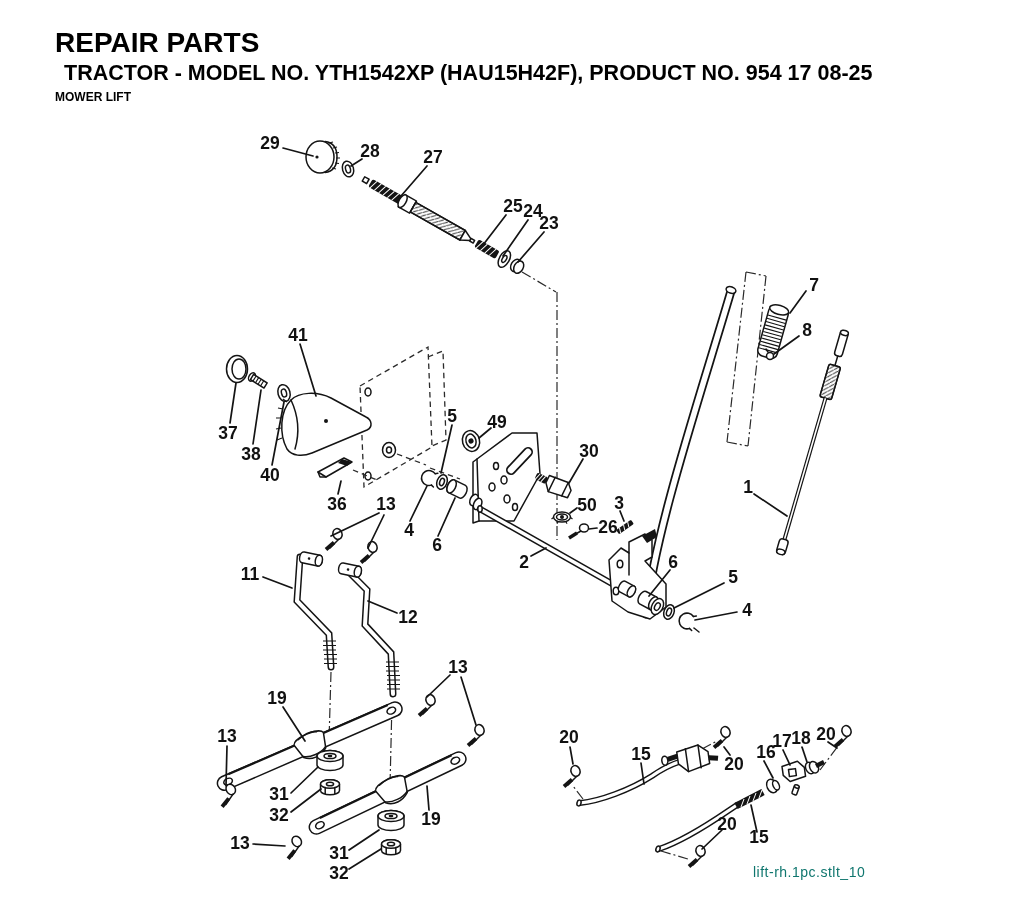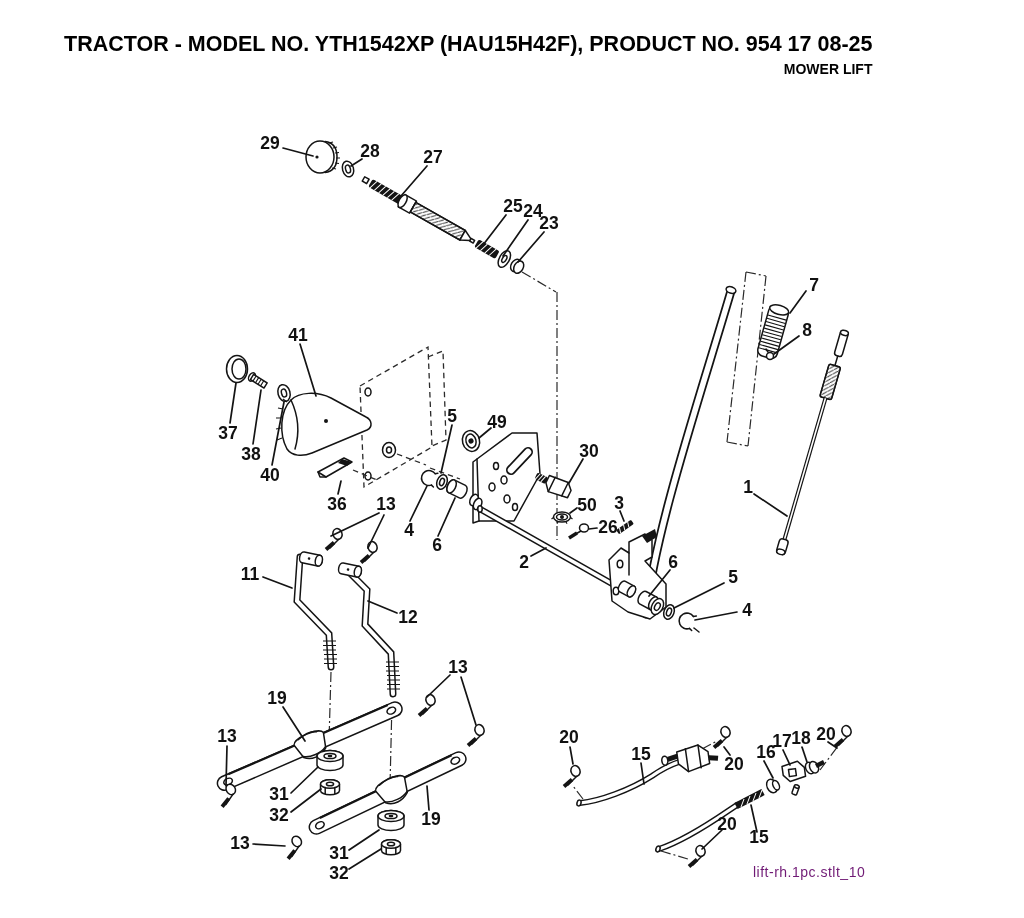--- a/index.html
+++ b/index.html
@@ -1,22 +1,22 @@
 <!DOCTYPE html>
 <html><head>
 <meta charset="utf-8">
 <style>
   html,body{margin:0;padding:0;background:#ffffff;}
   #page{position:relative;width:1024px;height:918px;background:#ffffff;overflow:hidden;
         font-family:"Liberation Sans",sans-serif;color:#000;}
   .header{position:absolute;left:55px;top:28px;}
   .title{font-size:28px;font-weight:900;letter-spacing:0px;line-height:1.05;}
   .subtitle{font-size:21.5px;font-weight:700;margin-top:4px;padding-left:9px;letter-spacing:0px;white-space:nowrap;}
-  .section{font-size:14px;font-weight:700;margin-top:4px;text-align:right;}
-  .footer{position:absolute;left:753px;top:864px;font-size:14px;color:#701a75;letter-spacing:0.5px;}
+  .section{font-size:12px;font-weight:700;margin-top:4px;}
+  .footer{position:absolute;left:753px;top:864px;font-size:14px;color:#0f766e;letter-spacing:0.5px;}
   svg{position:absolute;left:0;top:0;}
   .ln{stroke:#141414;stroke-width:1.5;fill:none;stroke-linecap:round;stroke-linejoin:round;}
   .fw{fill:#ffffff;stroke:#141414;stroke-width:1.5;stroke-linejoin:round;}
   .blk{fill:#141414;stroke:none;}
   .thr{stroke:#141414;stroke-width:1.1;fill:none;}
   .dd{stroke:#2a2a2a;stroke-width:1.2;fill:none;stroke-dasharray:10 3 2 3;}
   .dash{stroke:#2a2a2a;stroke-width:1.3;fill:none;stroke-dasharray:5.5 4;}
   .tubeo{stroke:#141414;fill:none;stroke-linecap:round;}
   .tubei{stroke:#ffffff;fill:none;stroke-linecap:round;}
   .callout-text{font-family:"Liberation Sans",sans-serif;font-size:17.5px;font-weight:700;fill:#111;}
@@ -426,19 +426,20 @@
         <line x1="828" y1="742" x2="837" y2="748" class="leader"></line>
         <text x="826" y="734" text-anchor="middle" dominant-baseline="central" class="callout-text">20</text>
         <line x1="722" y1="830" x2="702" y2="849" class="leader"></line>
         <text x="727" y="824" text-anchor="middle" dominant-baseline="central" class="callout-text">20</text>
         <line x1="757" y1="832" x2="751" y2="805" class="leader"></line>
         <text x="759" y="837" text-anchor="middle" dominant-baseline="central" class="callout-text">15</text>
       </g>
   </svg>
 
   <div class="header">
+    <div class="title">REPAIR PARTS</div>
     <div class="subtitle">TRACTOR - MODEL NO. YTH1542XP (HAU15H42F), PRODUCT NO. 954 17 08-25</div>
     <div class="section">MOWER LIFT</div>
   </div>
 
   <div class="footer">lift-rh.1pc.stlt_10</div>
 
 </div>
 
 </body></html>

